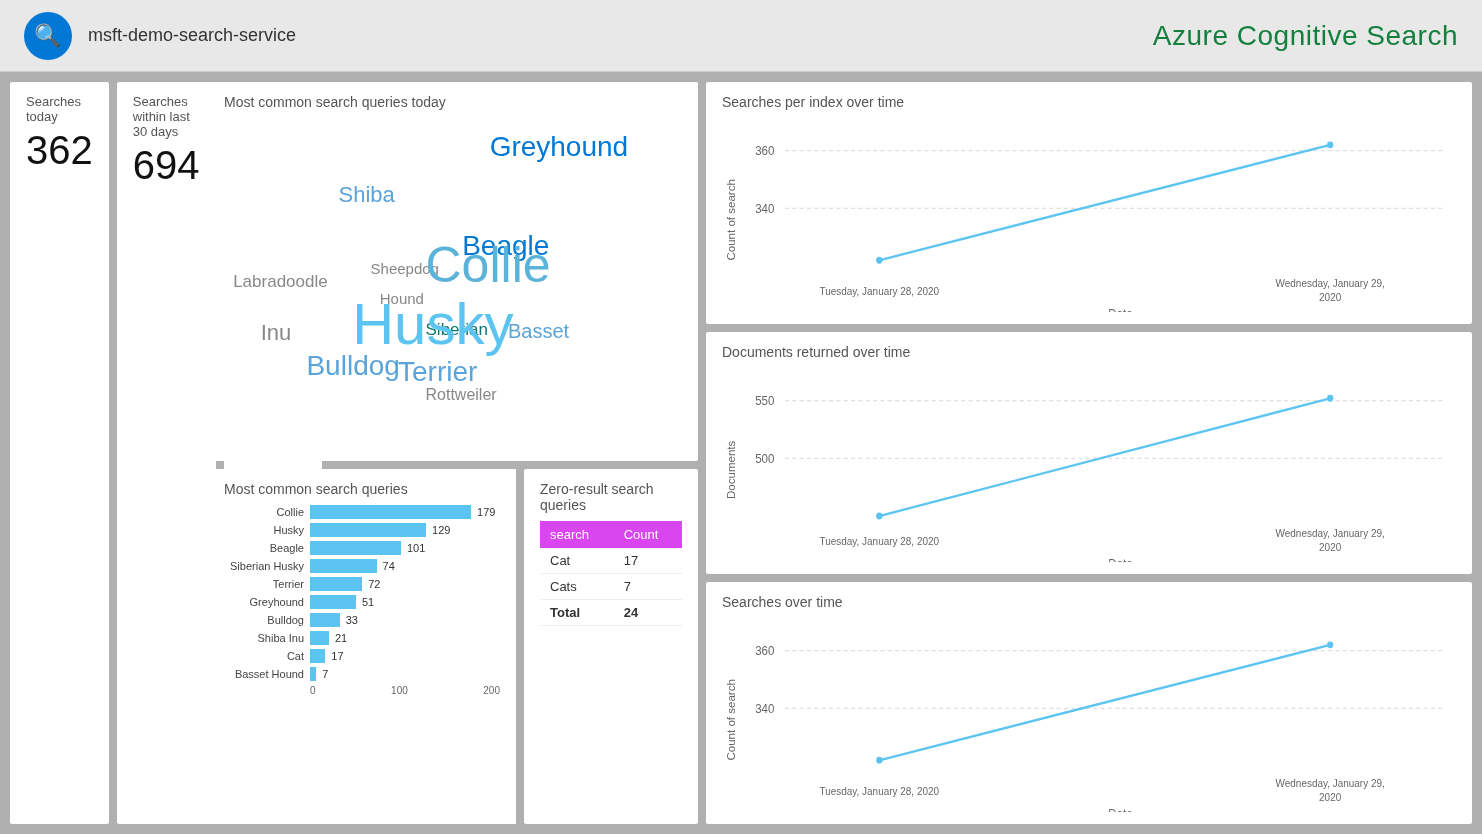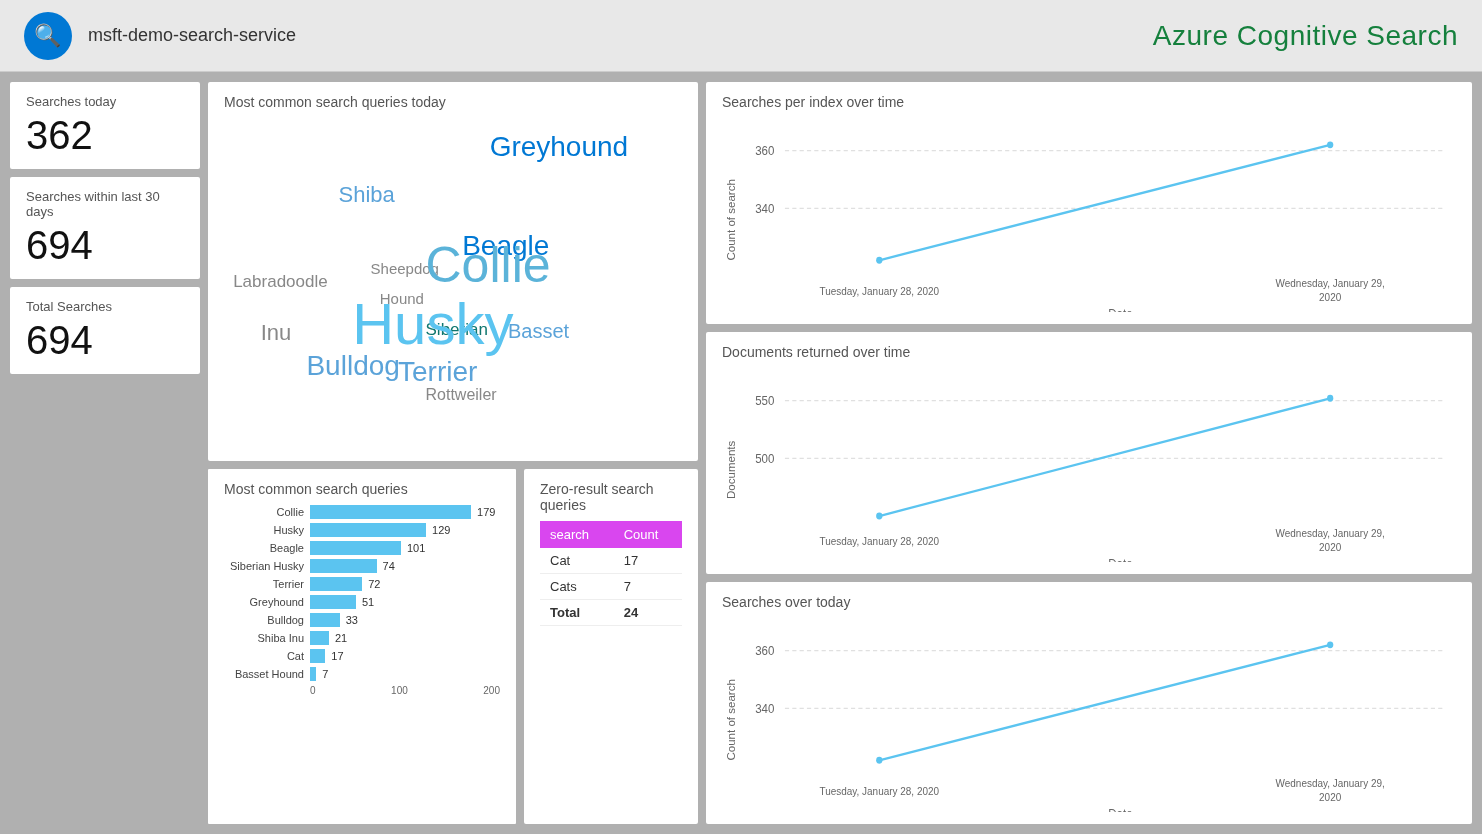--- a/index.html
+++ b/index.html
@@ -51,21 +51,21 @@
     
     .main {
       display: flex;
       gap: 8px;
       padding: 10px;
       height: calc(834px - 72px);
     }
     
     .left-col {
       display: flex;
-      flex-direction: column;
+      flex-direction: row;
       gap: 8px;
       width: 190px;
       flex-shrink: 0;
     }
     .stat-card {
       background: white;
       border-radius: 2px;
       padding: 12px 16px;
     }
     .stat-card .label {
@@ -394,21 +394,21 @@
         <circle cx="580" cy="28" r="3" fill="#5bc4f0"></circle>
         <text x="150" y="155" text-anchor="middle" font-size="9.5" fill="#666">Tuesday, January 28, 2020</text>
         <text x="580" y="148" text-anchor="middle" font-size="9.5" fill="#666">Wednesday, January 29,</text>
         <text x="580" y="160" text-anchor="middle" font-size="9.5" fill="#666">2020</text>
         <text x="380" y="175" text-anchor="middle" font-size="11" fill="#666">Date</text>
         <text x="12" y="90" text-anchor="middle" font-size="10" fill="#666" transform="rotate(-90, 12, 90)">Documents</text>
       </svg>
     </div>
 
     <div class="line-chart-card">
-      <div class="card-title">Searches over today</div>
+      <div class="card-title">Searches over time</div>
       <svg width="100%" height="90%" viewBox="0 0 700 170" preserveAspectRatio="none">
         <line x1="60" y1="30" x2="690" y2="30" stroke="#e0e0e0" stroke-dasharray="4,3" stroke-width="1"></line>
         <line x1="60" y1="80" x2="690" y2="80" stroke="#e0e0e0" stroke-dasharray="4,3" stroke-width="1"></line>
         <text x="50" y="34" text-anchor="end" font-size="11" fill="#666">360</text>
         <text x="50" y="84" text-anchor="end" font-size="11" fill="#666">340</text>
         <polyline points="150,125 580,25" fill="none" stroke="#5bc4f0" stroke-width="2"></polyline>
         <circle cx="150" cy="125" r="3" fill="#5bc4f0"></circle>
         <circle cx="580" cy="25" r="3" fill="#5bc4f0"></circle>
         <text x="150" y="155" text-anchor="middle" font-size="9.5" fill="#666">Tuesday, January 28, 2020</text>
         <text x="580" y="148" text-anchor="middle" font-size="9.5" fill="#666">Wednesday, January 29,</text>

